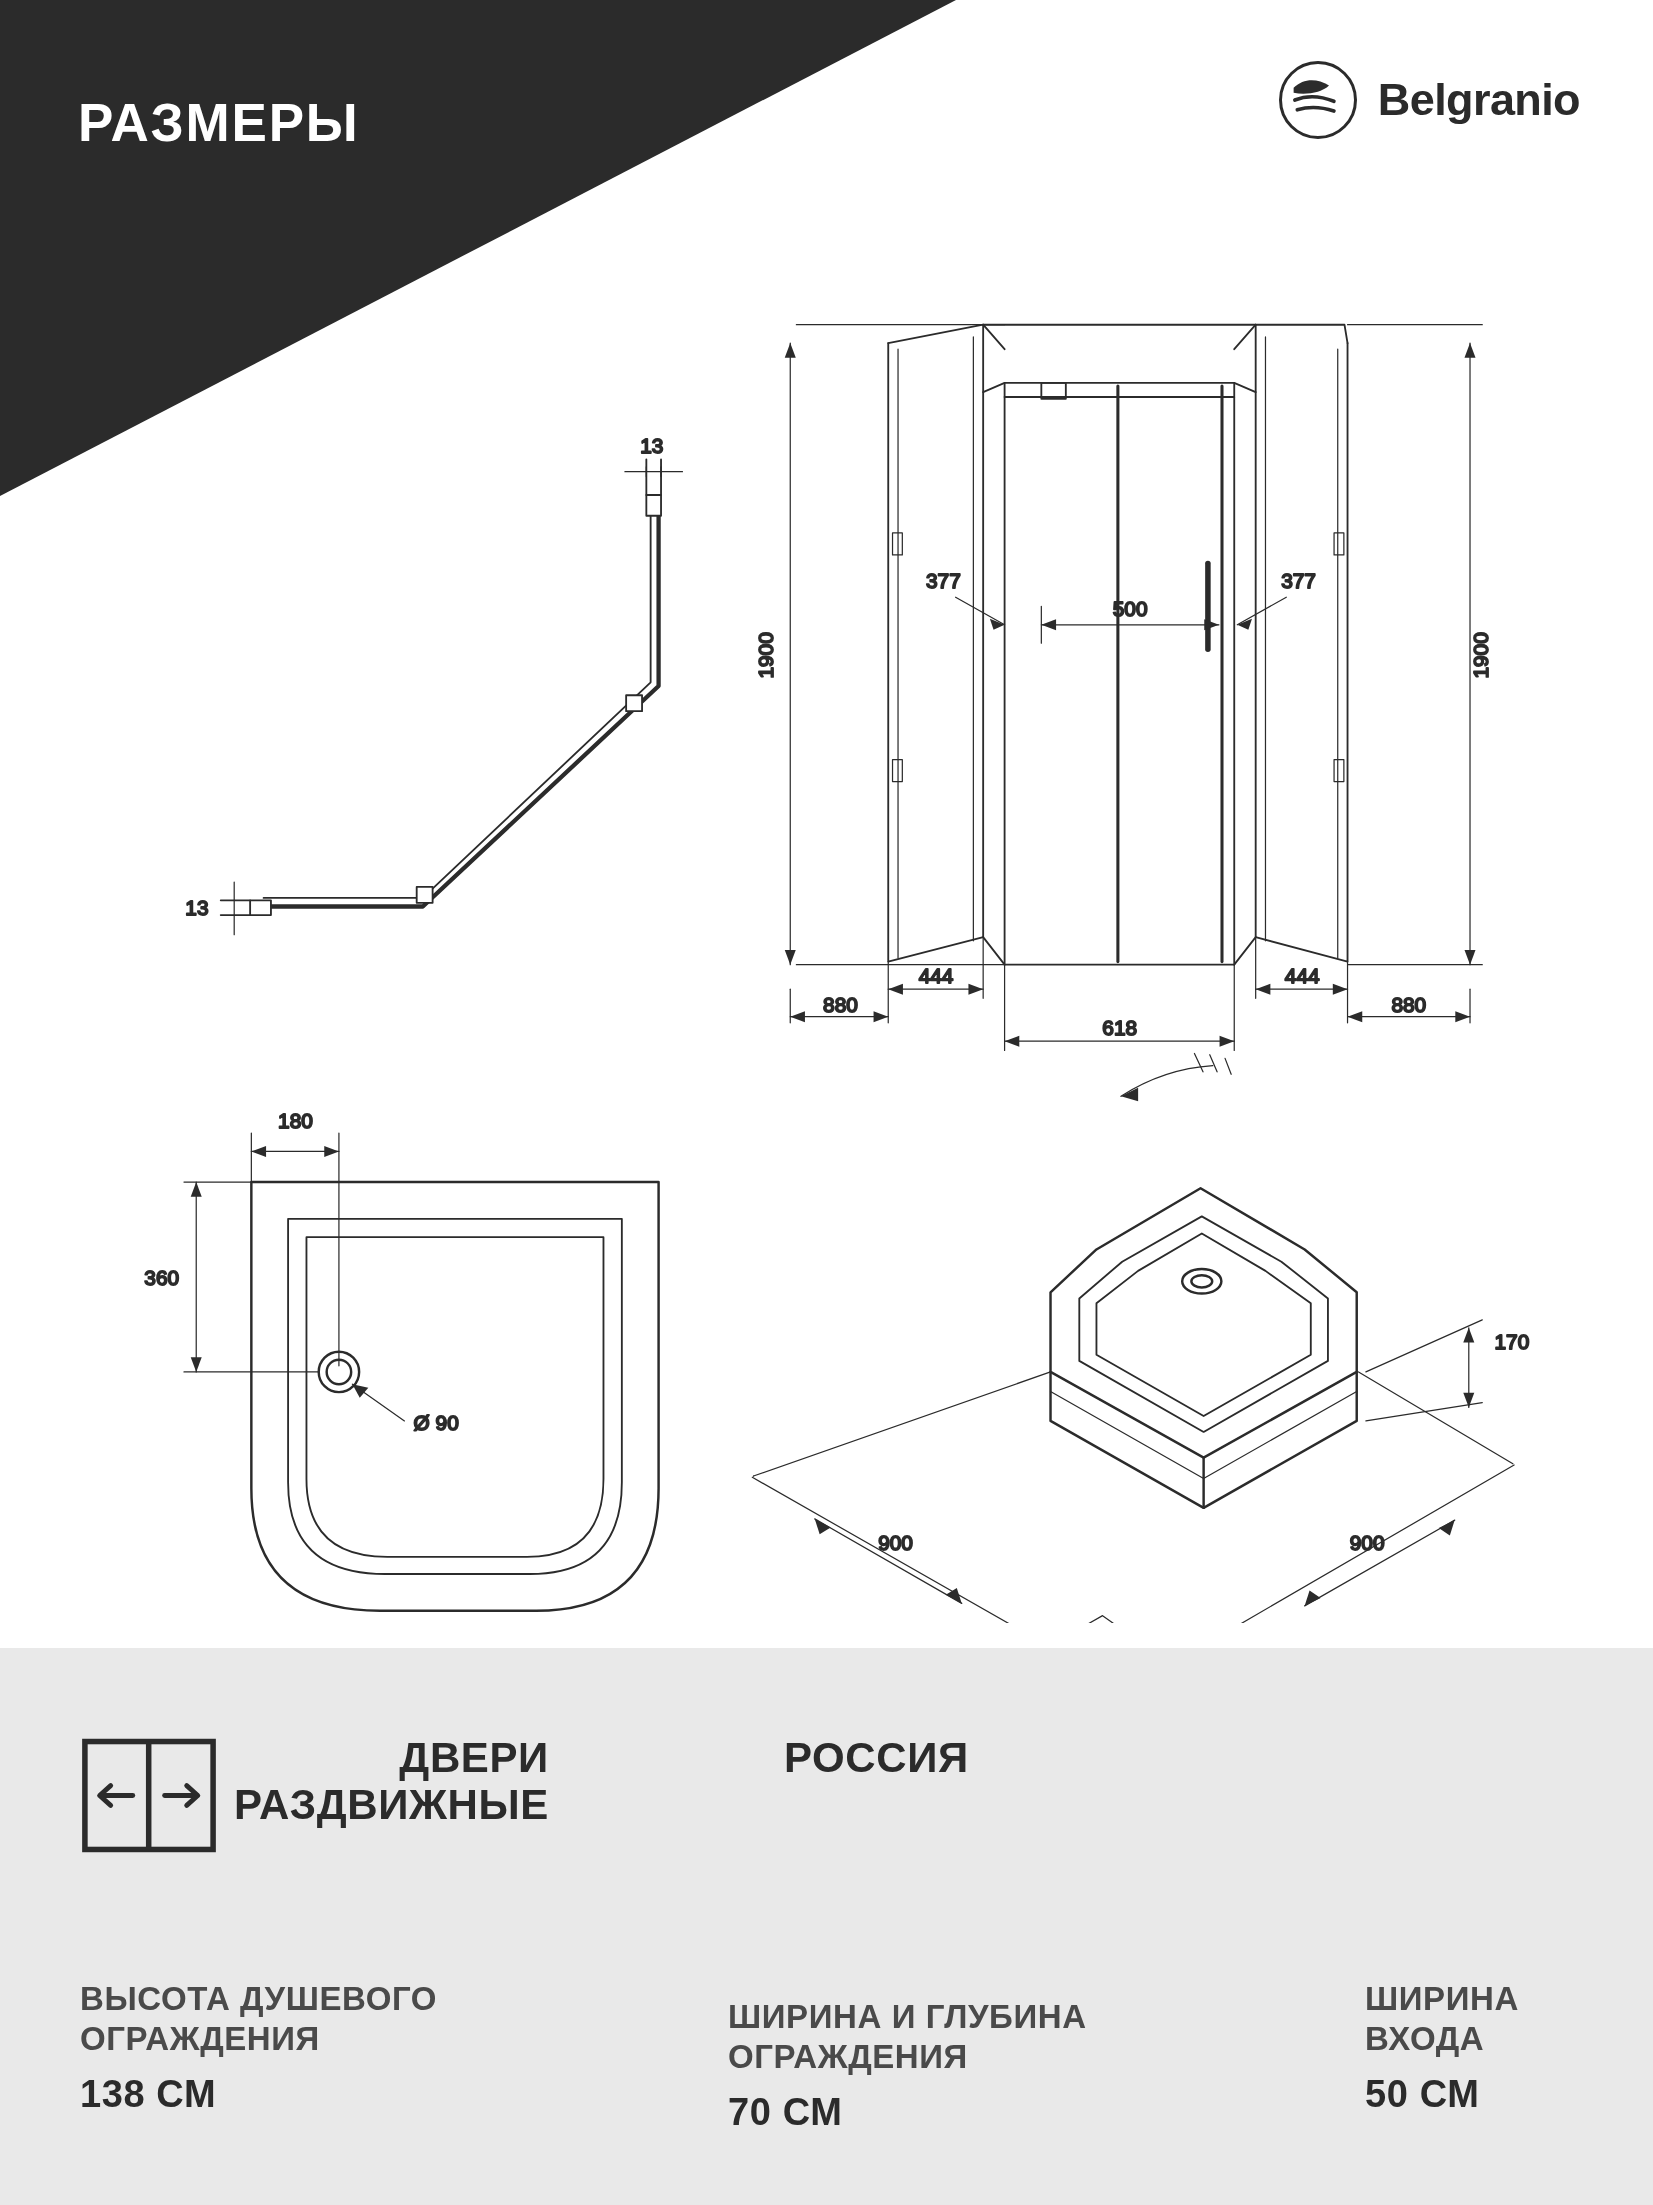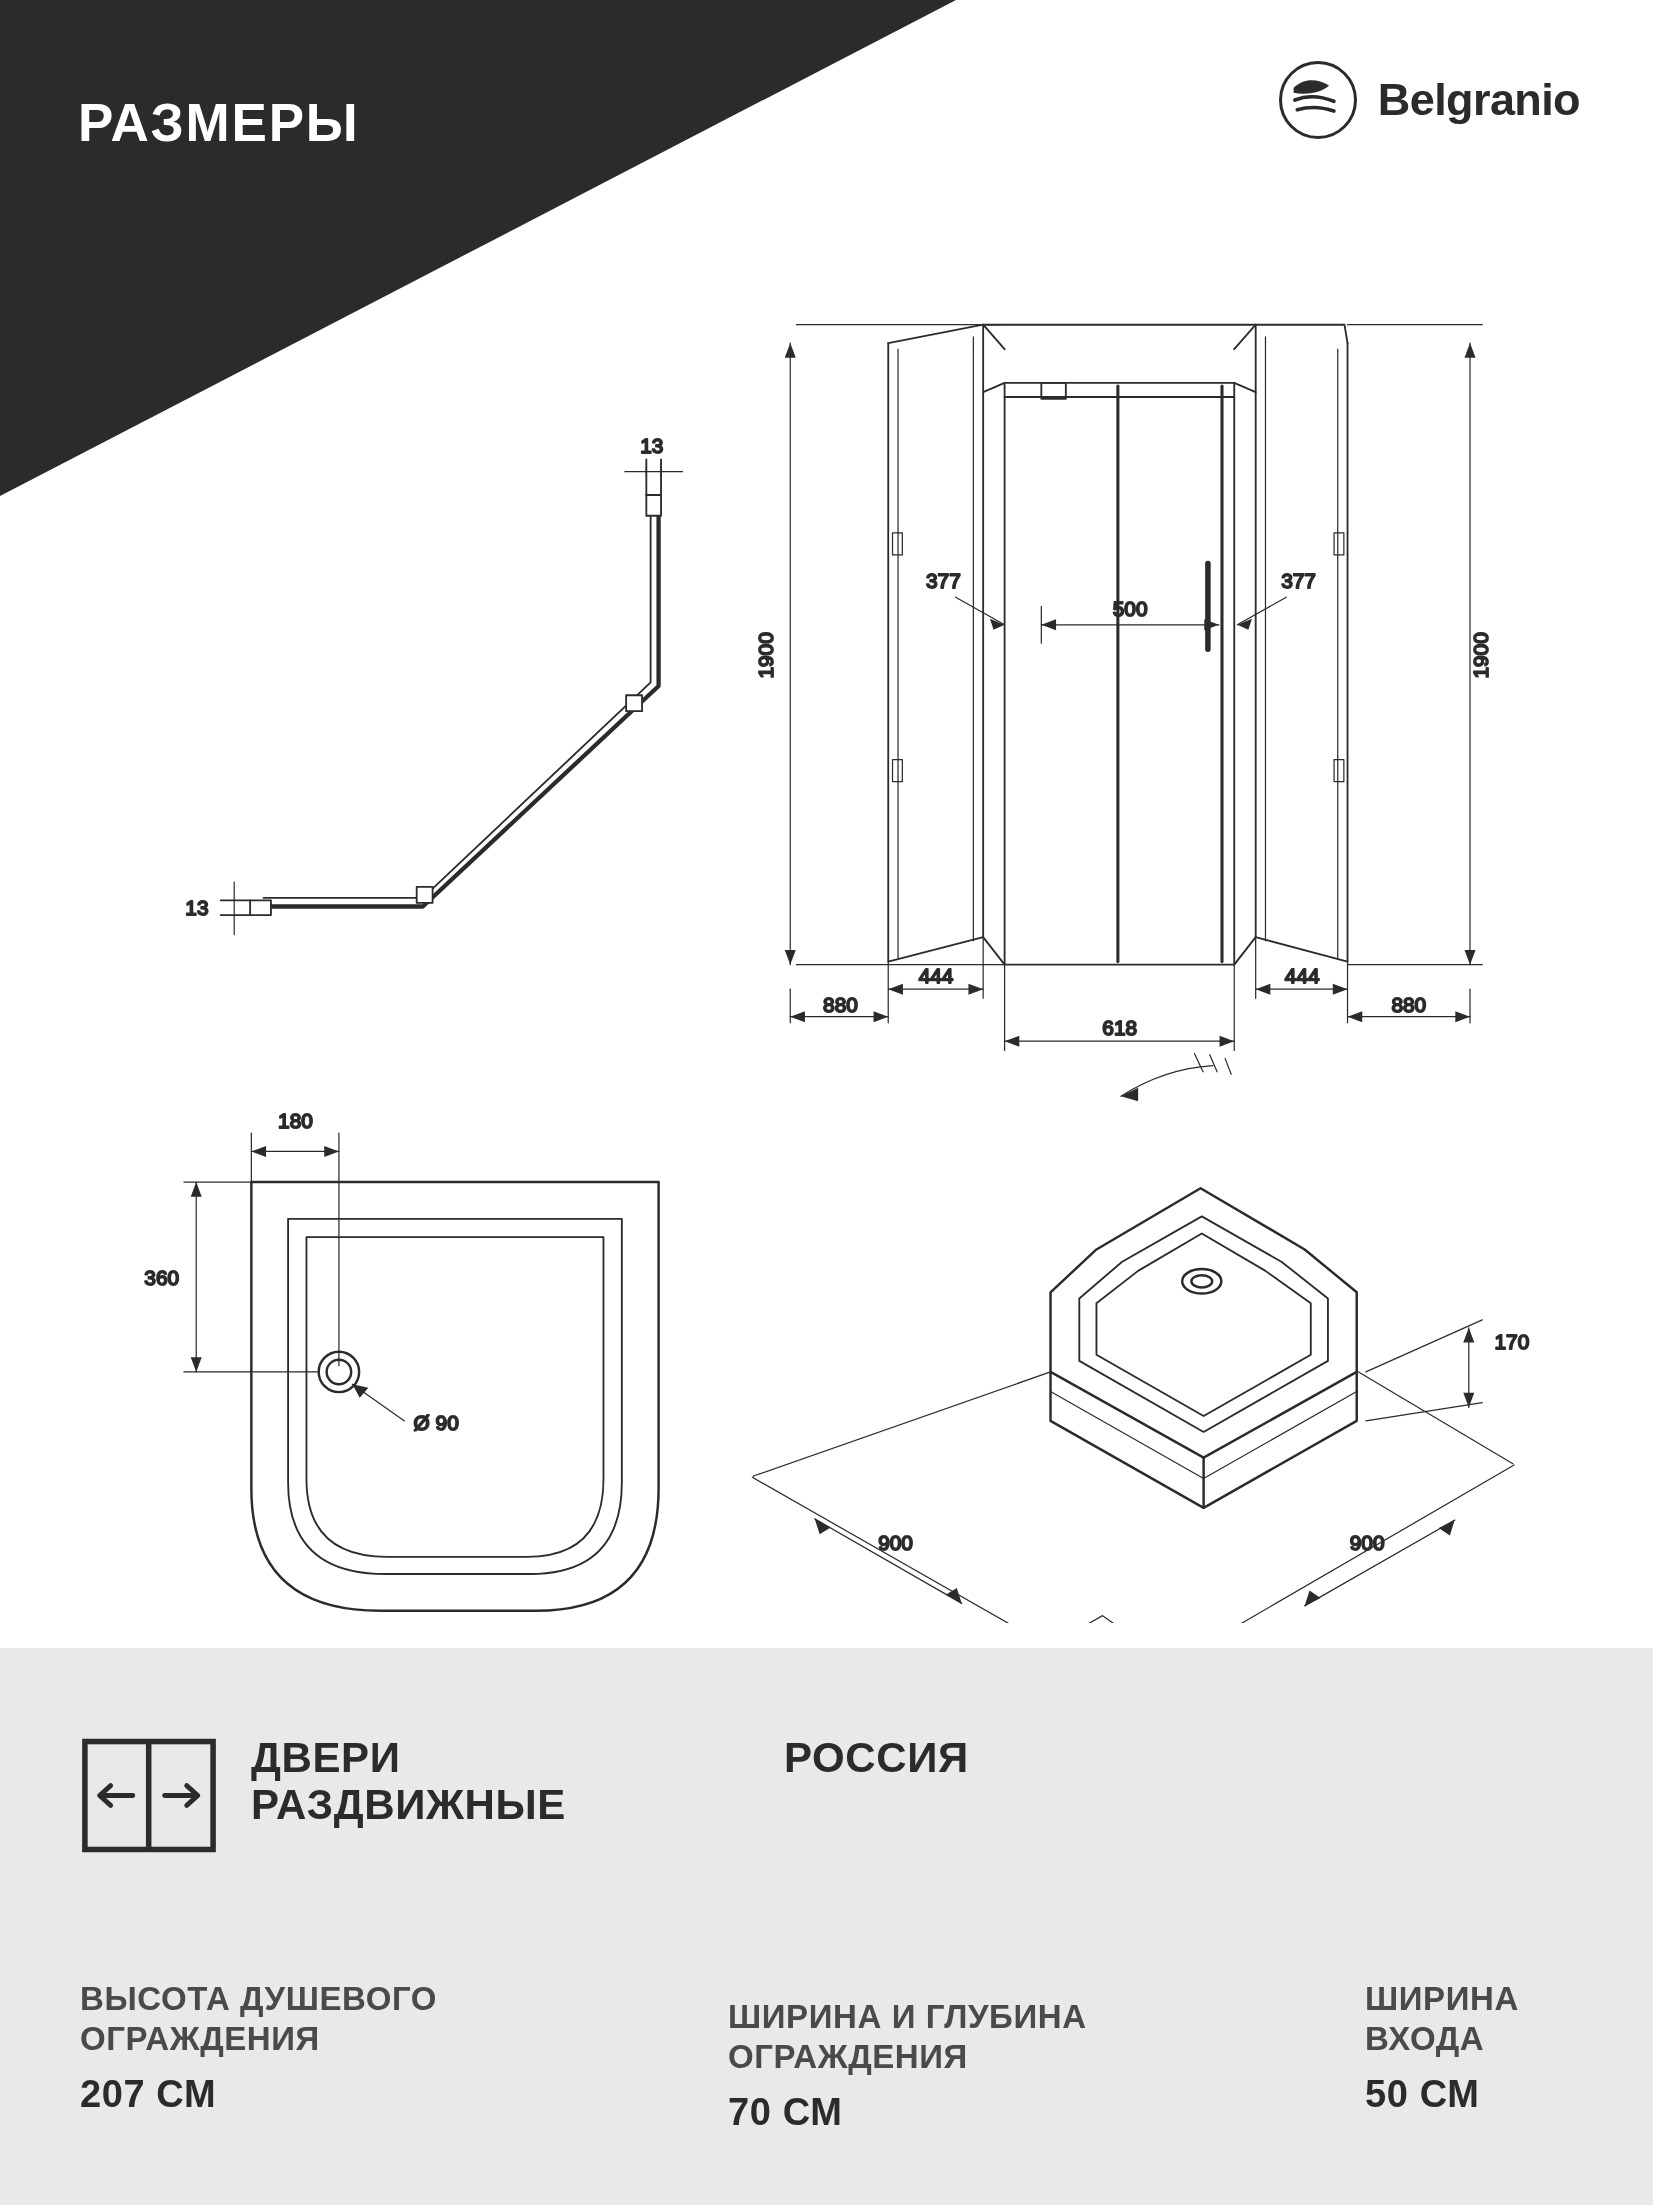--- a/index.html
+++ b/index.html
@@ -45,21 +45,21 @@
     position:absolute;width:100%;text-align:center;
     top:1556px;font-size:19px;color:#3a3a3a;
   }
 
   
   .panel{
     position:absolute;left:0;top:1648px;width:1654px;height:557px;
     background:#e9e9e9;
   }
   .panel-top{
-    position:absolute;left:80px;top:1734px;display:flex;align-items:flex-start;gap:33px;
+    position:absolute;left:80px;top:1734px;display:flex;align-items:flex-start;gap:16px;text-align:right;
   }
   .door-icon{width:138px;height:123px;}
   .doors-text{
     font-size:42px;font-weight:bold;color:#2b2b2b;line-height:1.12;letter-spacing:0.6px;
   }
   .prod-block{
     position:absolute;left:784px;top:1734px;
     font-size:42px;font-weight:bold;color:#2b2b2b;line-height:1.12;letter-spacing:0.6px;
   }
 
@@ -321,21 +321,21 @@
 
   <div class="prod-block">
     <div>РОССИЯ</div>
   </div>
 
   <div class="stat stat-1">
     <div class="lbl">
       <div>ВЫСОТА ДУШЕВОГО</div>
       <div>ОГРАЖДЕНИЯ</div>
     </div>
-    <div class="val">207 СМ</div>
+    <div class="val">138 СМ</div>
   </div>
 
   <div class="stat stat-2">
     <div class="lbl">
       <div>ШИРИНА И ГЛУБИНА</div>
       <div>ОГРАЖДЕНИЯ</div>
     </div>
     <div class="val">70 СМ</div>
   </div>
 

